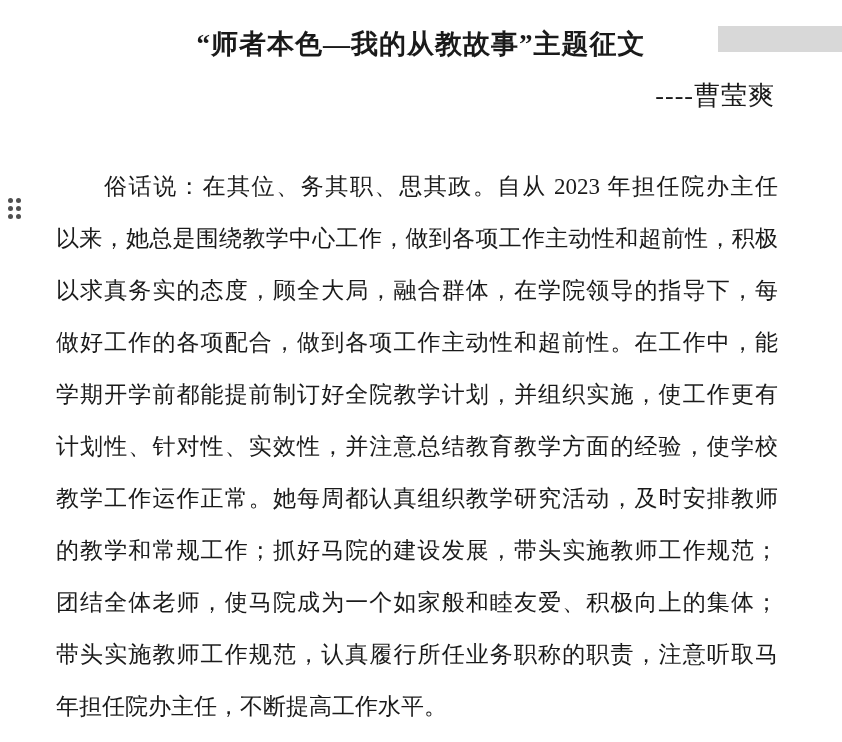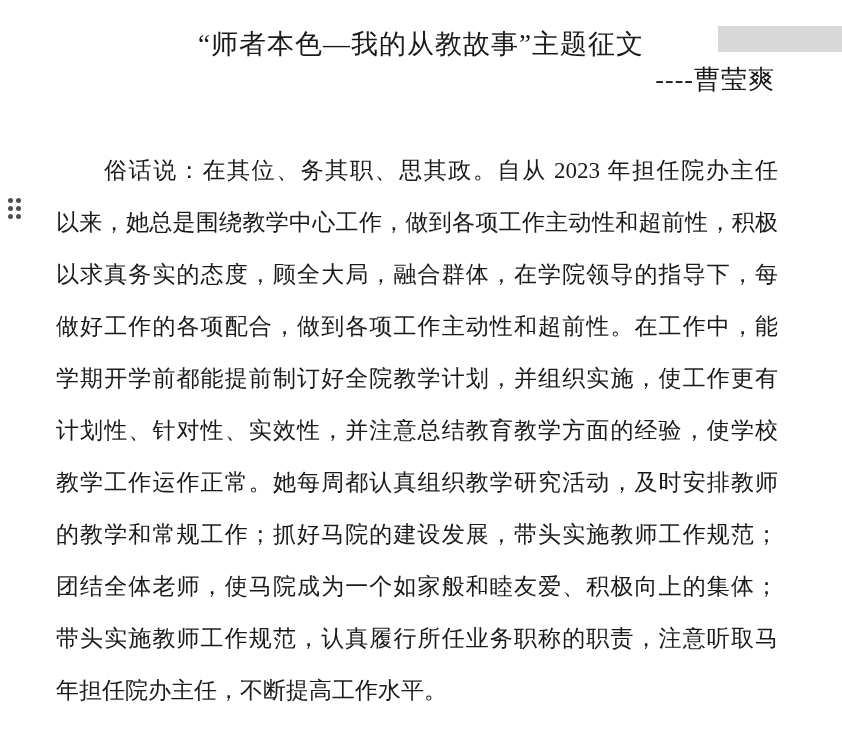--- a/index.html
+++ b/index.html
@@ -19,23 +19,24 @@
     position: absolute;
     top: 0; right: 0;
     width: 124px; height: 26px;
     background: #d8d8d8;
   }
   .doc-title {
     margin-top: 26px;
     text-align: center;
     font-size: 27px;
     letter-spacing: 1px;
-    font-weight: normal;
+    font-weight: bold;
   }
   .author-line {
+    margin-top: 16px;
     text-align: right;
     padding-right: 67px;
     font-size: 26px;
     letter-spacing: 1px;
   }
   .body-text {
     margin: 48px 60px 0 56px;
     width: 722px;
   }
   .line {

